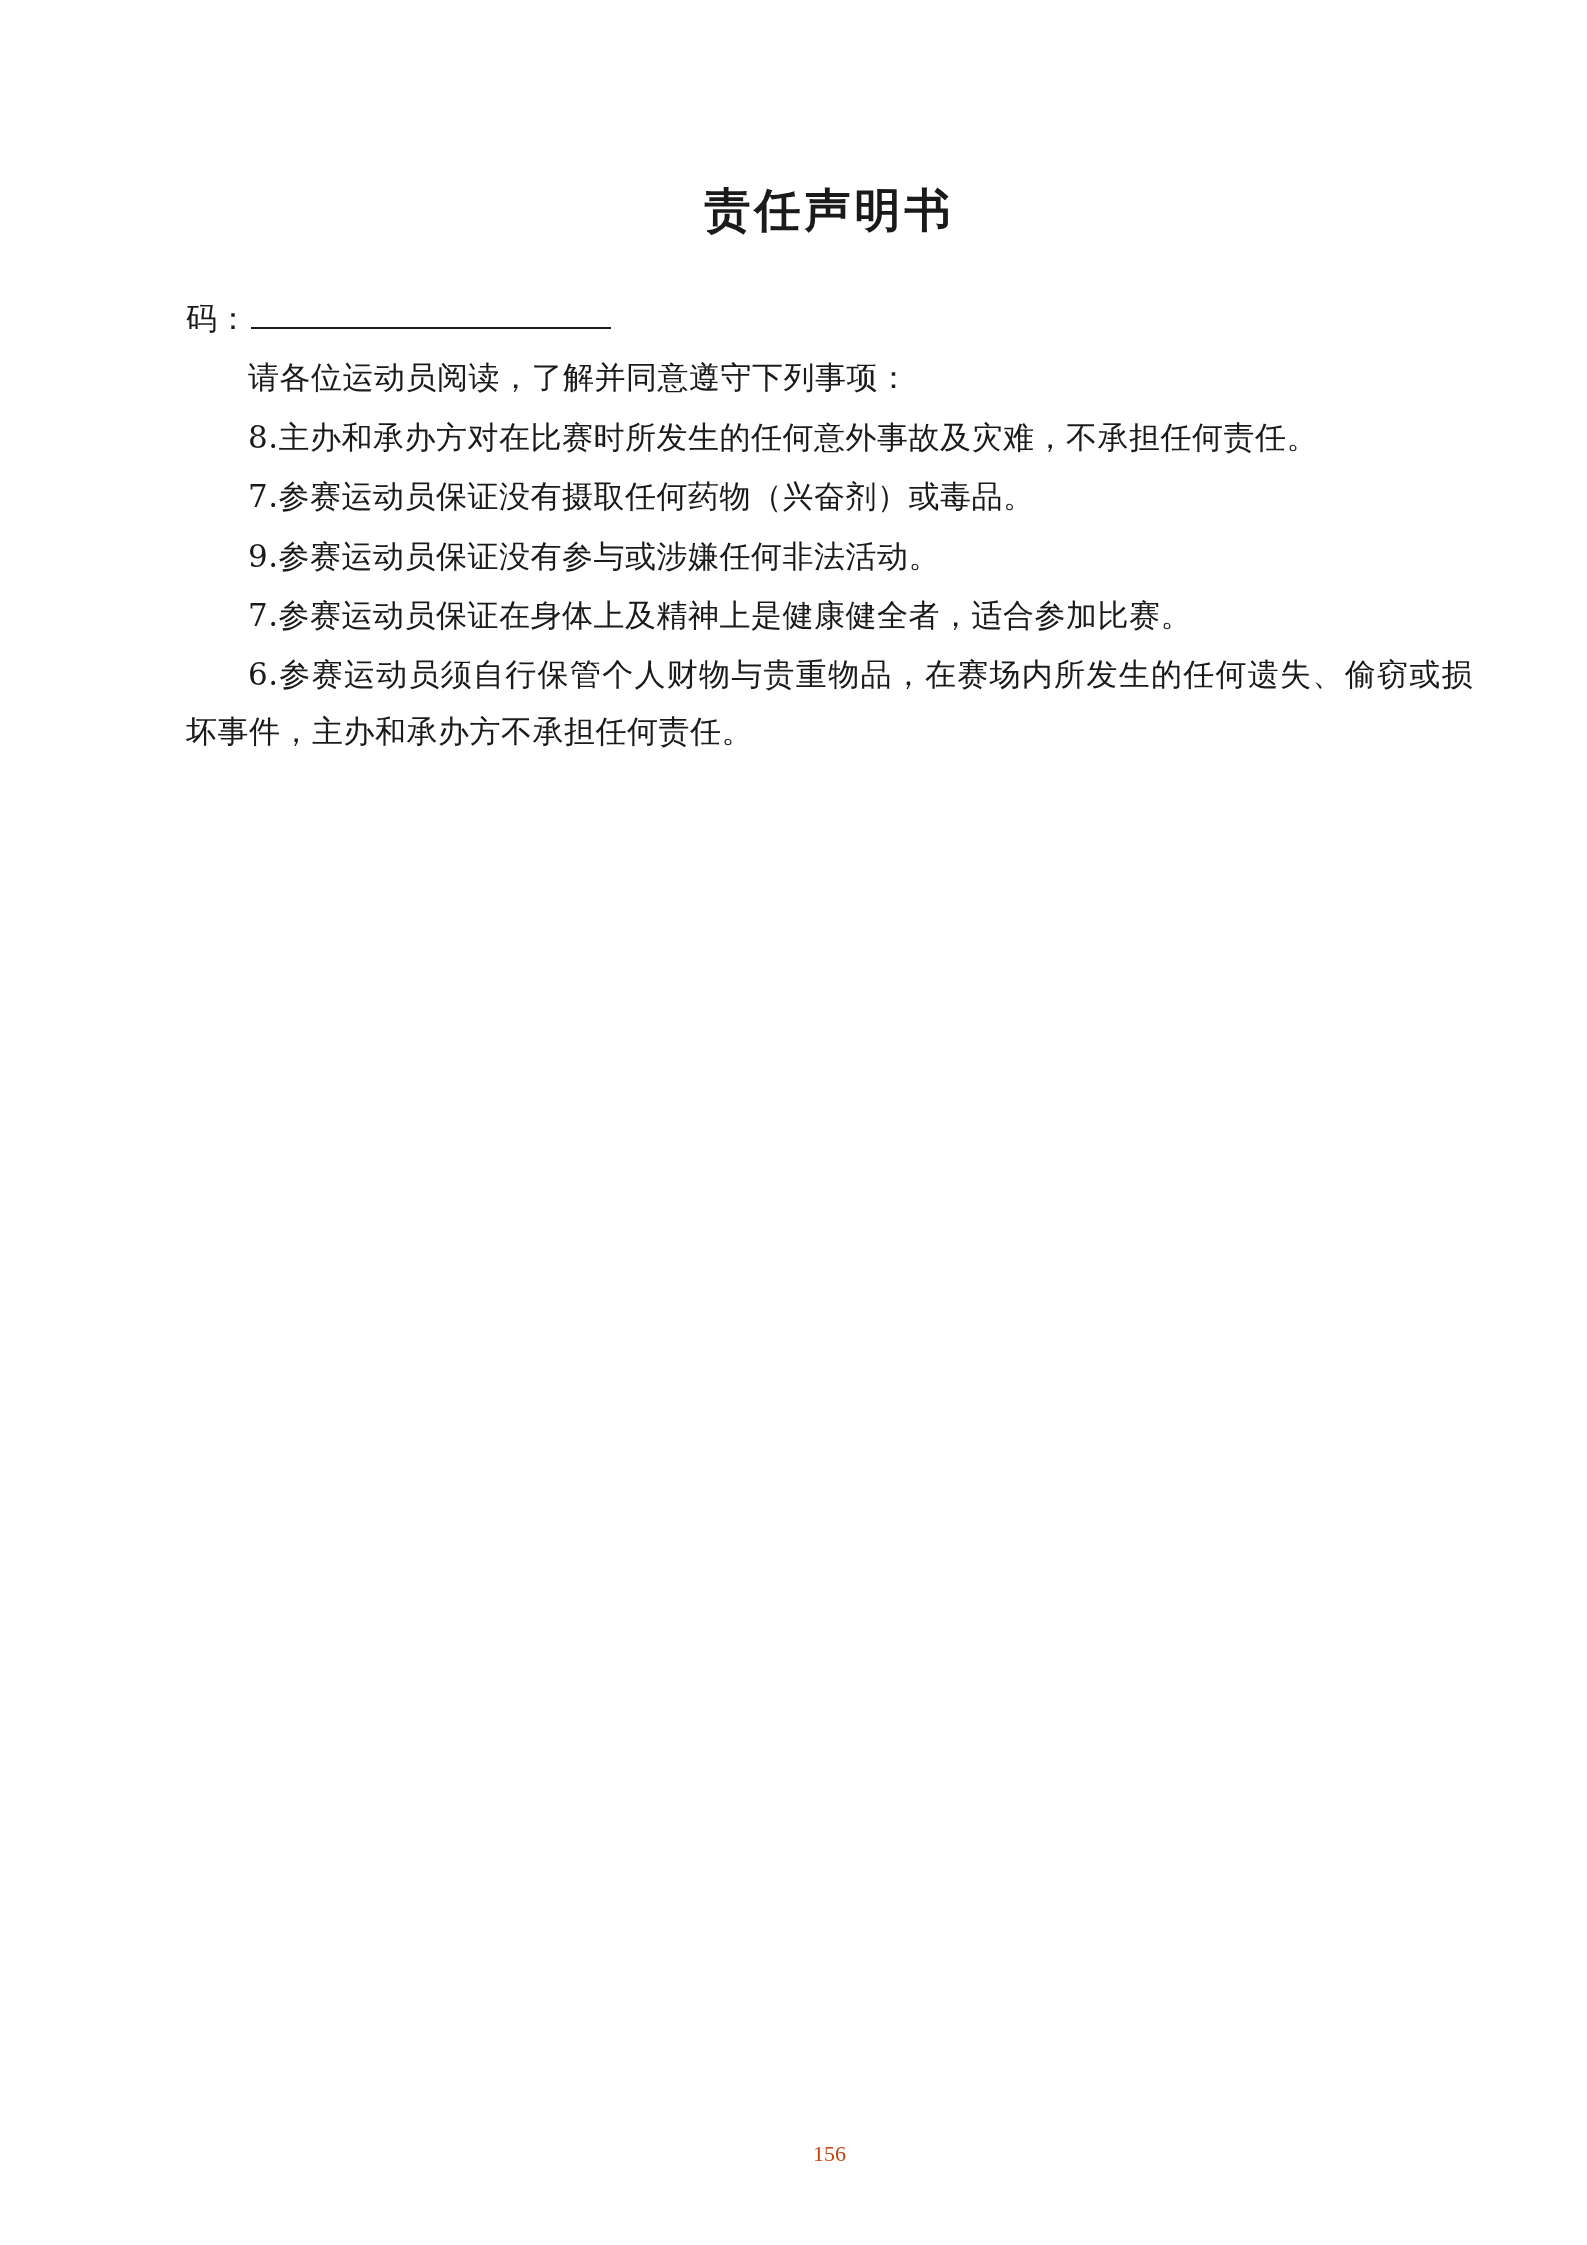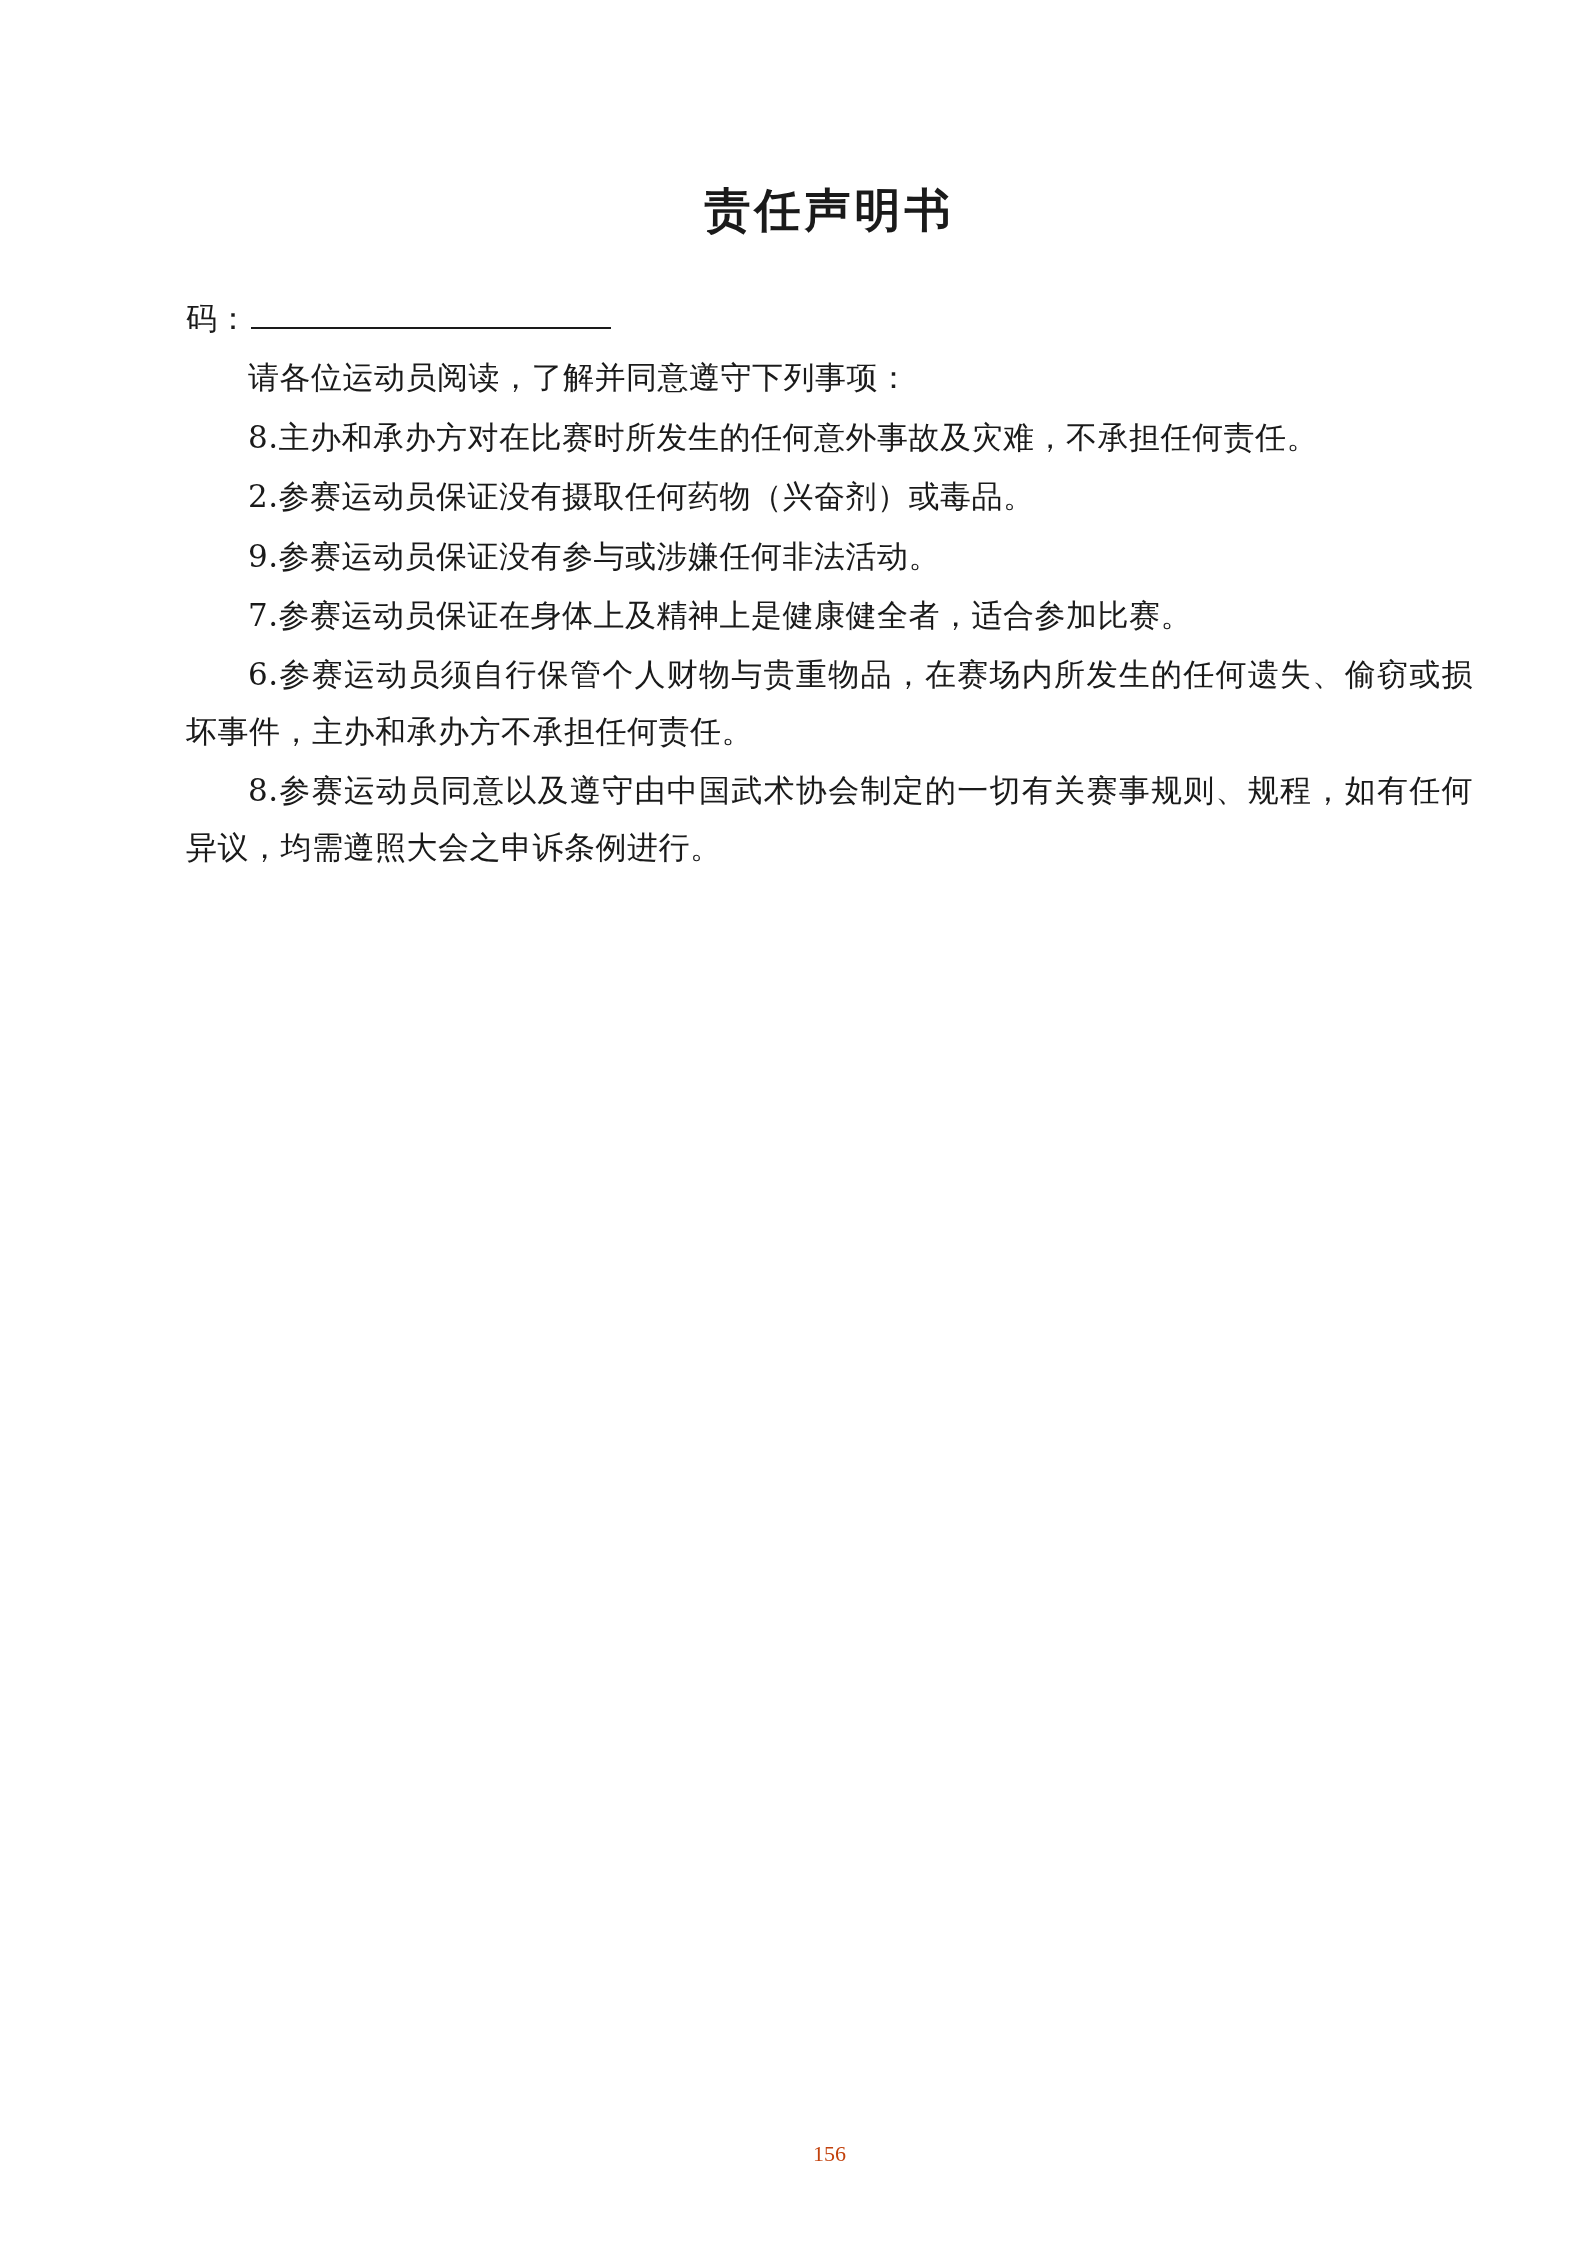--- a/index.html
+++ b/index.html
@@ -79,23 +79,22 @@
   <div class="body-block">
 
 
     <div class="para idline">
       <span>码：</span><span class="fill-line fill-id"></span>
     </div>
 
     <div class="para">请各位运动员阅读，了解并同意遵守下列事项：</div>
 
     <div class="para">8.主办和承办方对在比赛时所发生的任何意外事故及灾难，不承担任何责任。</div>
-    <div class="para">2.参赛运动员保证没有摄取任何药物（兴奋剂）或毒品。</div>
+    <div class="para">7.参赛运动员保证没有摄取任何药物（兴奋剂）或毒品。</div>
     <div class="para">9.参赛运动员保证没有参与或涉嫌任何非法活动。</div>
     <div class="para">7.参赛运动员保证在身体上及精神上是健康健全者，适合参加比赛。</div>
     <div class="para">6.参赛运动员须自行保管个人财物与贵重物品，在赛场内所发生的任何遗失、偷窃或损坏事件，主办和承办方不承担任何责任。</div>
-    <div class="para">8.参赛运动员同意以及遵守由中国武术协会制定的一切有关赛事规则、规程，如有任何异议，均需遵照大会之申诉条例进行。</div>
 
   </div>
 
   <div class="page-number">156</div>
 
 </div>
 
 </body></html>

